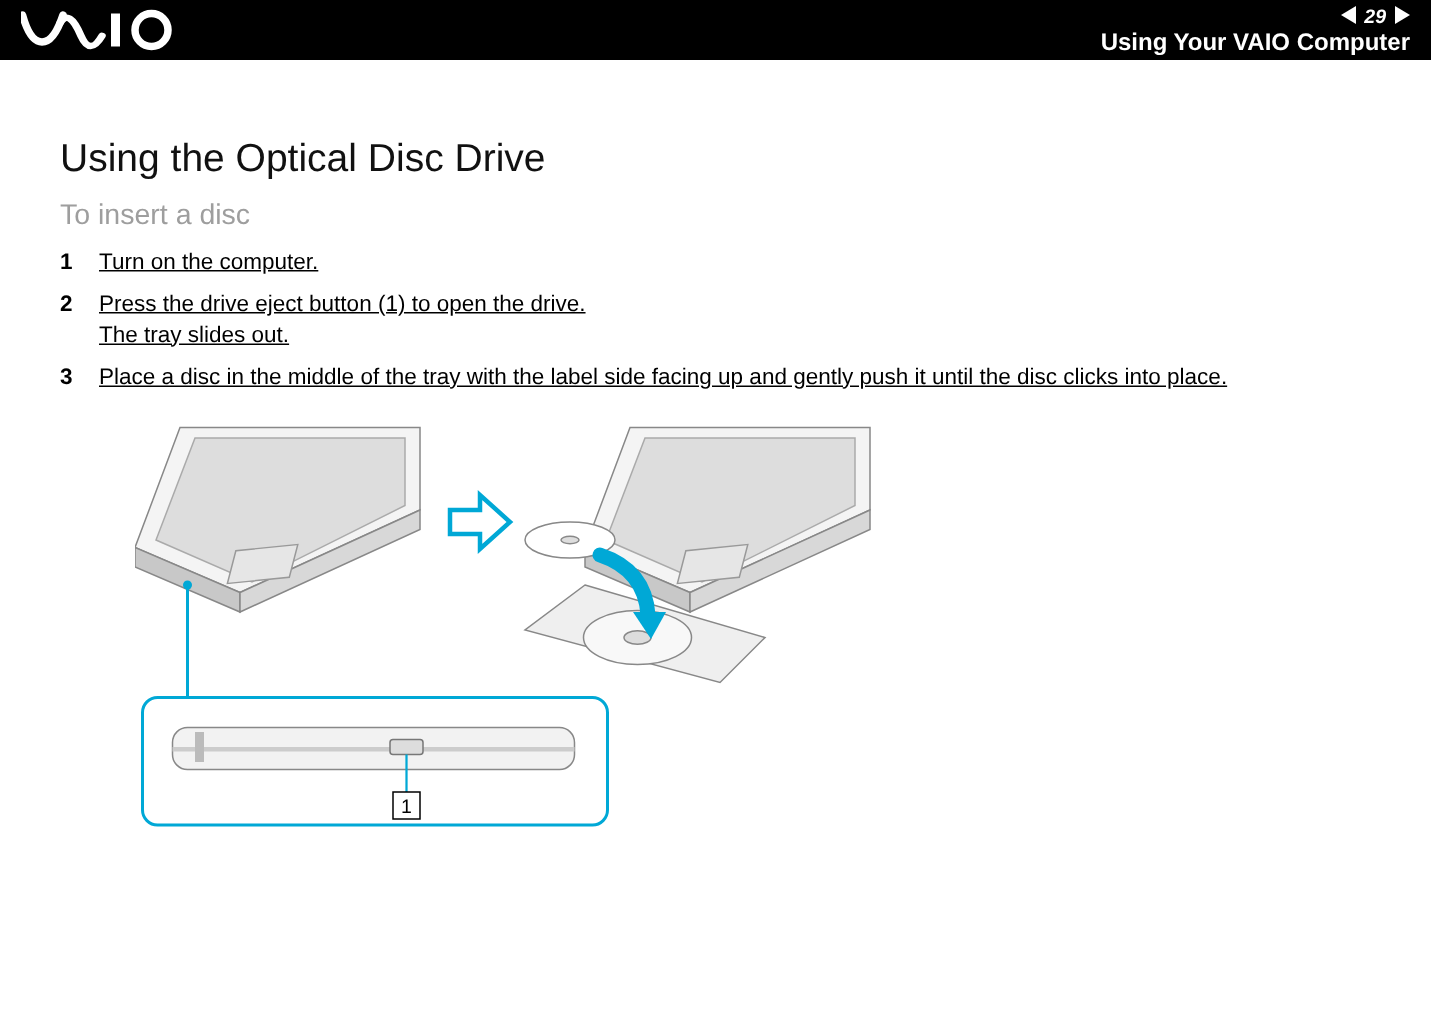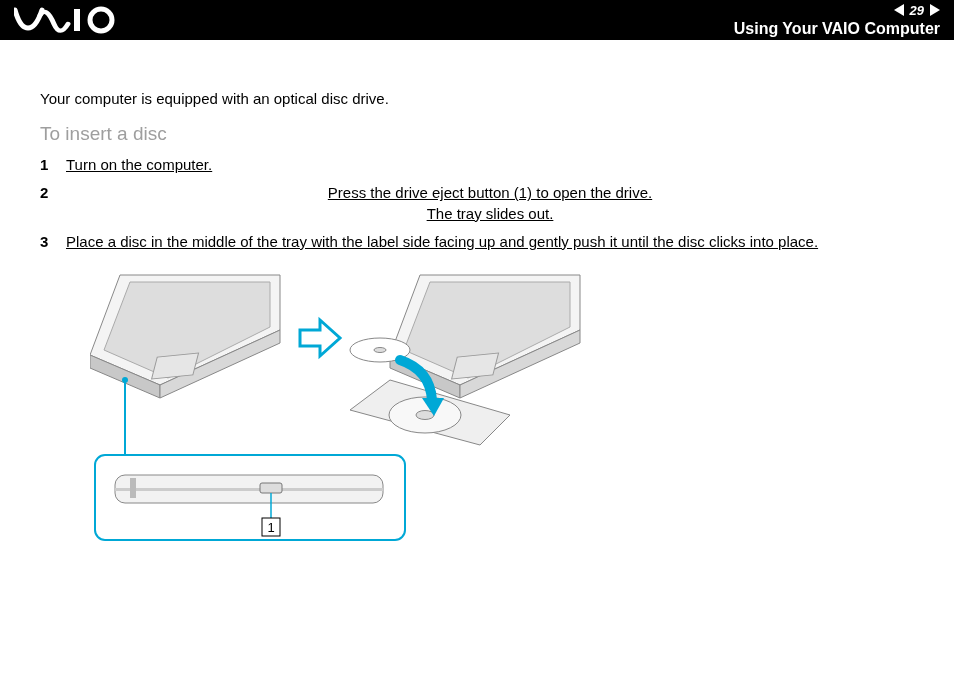--- a/index.html
+++ b/index.html
@@ -121,31 +121,31 @@
     <div class="page-nav">
       <span class="tri-left"></span>
       <span class="page-num">29</span>
       <span class="tri-right"></span>
     </div>
     <div class="header-section">Using Your VAIO Computer</div>
   </div>
 </div>
 
 <div class="content">
-  <p class="intro">Your computer is equipped with an optical disc drive.</p>
+  <h1 class="section-title">Using the Optical Disc Drive</h1>
   <p class="subhead">To insert a disc</p>
 
   <ol class="steps">
     <li>
       <span class="step-num">1</span>
       <span class="step-body">Turn on the computer.</span>
     </li>
     <li>
       <span class="step-num">2</span>
-      <span class="step-body" style="white-space:pre-line;text-align:center;">Press the drive eject button (1) to open the drive.
+      <span class="step-body" style="white-space:pre-line;">Press the drive eject button (1) to open the drive.
 The tray slides out.</span>
     </li>
     <li>
       <span class="step-num">3</span>
       <span class="step-body">Place a disc in the middle of the tray with the label side facing up and gently push it until the disc clicks into place.</span>
     </li>
   </ol>
 
   <div class="illustration-wrap">
     <svg class="illustration" width="530" height="300" viewBox="0 0 530 300">

